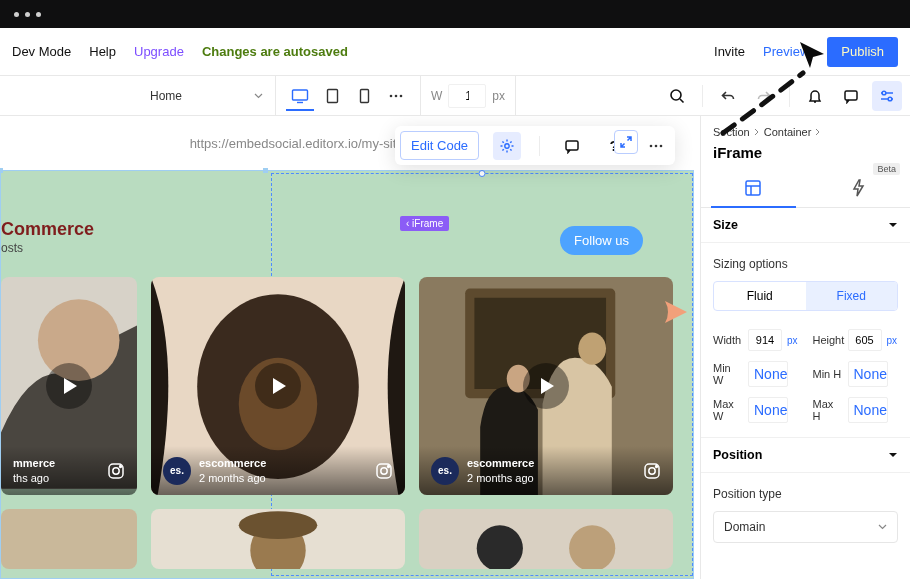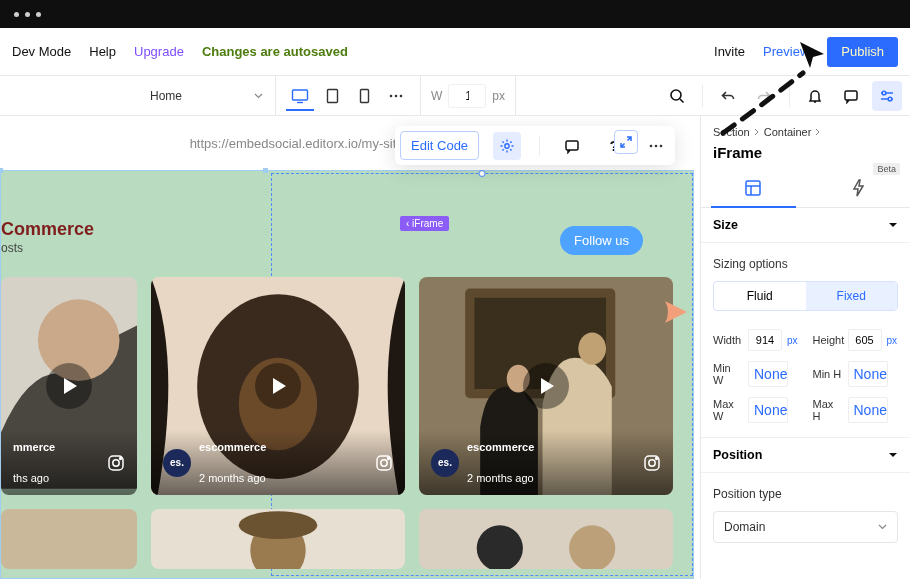--- a/index.html
+++ b/index.html
@@ -65,21 +65,21 @@
 .follow-btn { position: absolute; top: 55px; right: 50px; background: #4da3ff; color: #fff; border: none; padding: 7px 14px; border-radius: 16px; font-size: 13px; cursor: pointer; }
 
 .tiles { position: absolute; top: 106px; left: 0; right: 20px; display: flex; gap: 14px; }
 .tile { flex: 1; height: 218px; border-radius: 8px; position: relative; overflow: hidden; }
 .tile.t1 { flex: 0 0 136px; }
 .tile .img { position: absolute; inset: 0; }
 .tile .play { position: absolute; top: 50%; left: 50%; width: 46px; height: 46px; margin: -23px 0 0 -23px; border-radius: 50%; background: rgba(0,0,0,0.4); display: flex; align-items: center; justify-content: center; }
 .tile .play::before { content: ''; border-left: 13px solid #fff; border-top: 8px solid transparent; border-bottom: 8px solid transparent; margin-left: 3px; }
 .tile .overlay { position: absolute; bottom: 0; left: 0; right: 0; padding: 10px 12px; display: flex; align-items: center; gap: 8px; background: linear-gradient(transparent, rgba(0,0,0,0.55)); color: #fff; font-size: 11px; }
 .tile .avatar { width: 28px; height: 28px; border-radius: 50%; background: #1b2a5b; display: flex; align-items: center; justify-content: center; font-size: 10px; color: #fff; font-weight: 700; }
-.tile .overlay .meta { display: flex; flex-direction: column; line-height: 1.3; gap: 16px; }
+.tile .overlay .meta { display: flex; flex-direction: column; line-height: 1.3; }
 .tile .overlay .name { font-weight: 600; }
 .ig-icon { margin-left: auto; }
 
 .tiles2 { position: absolute; top: 338px; left: 0; right: 20px; display: flex; gap: 14px; }
 .tiles2 .tile2 { flex: 1; height: 60px; border-radius: 8px; overflow: hidden; }
 .tiles2 .tile2.t1 { flex: 0 0 136px; }
 
 
 .ann-arrow { position: absolute; top: 128px; right: 6px; width: 32px; height: 26px; z-index: 5; }
 

